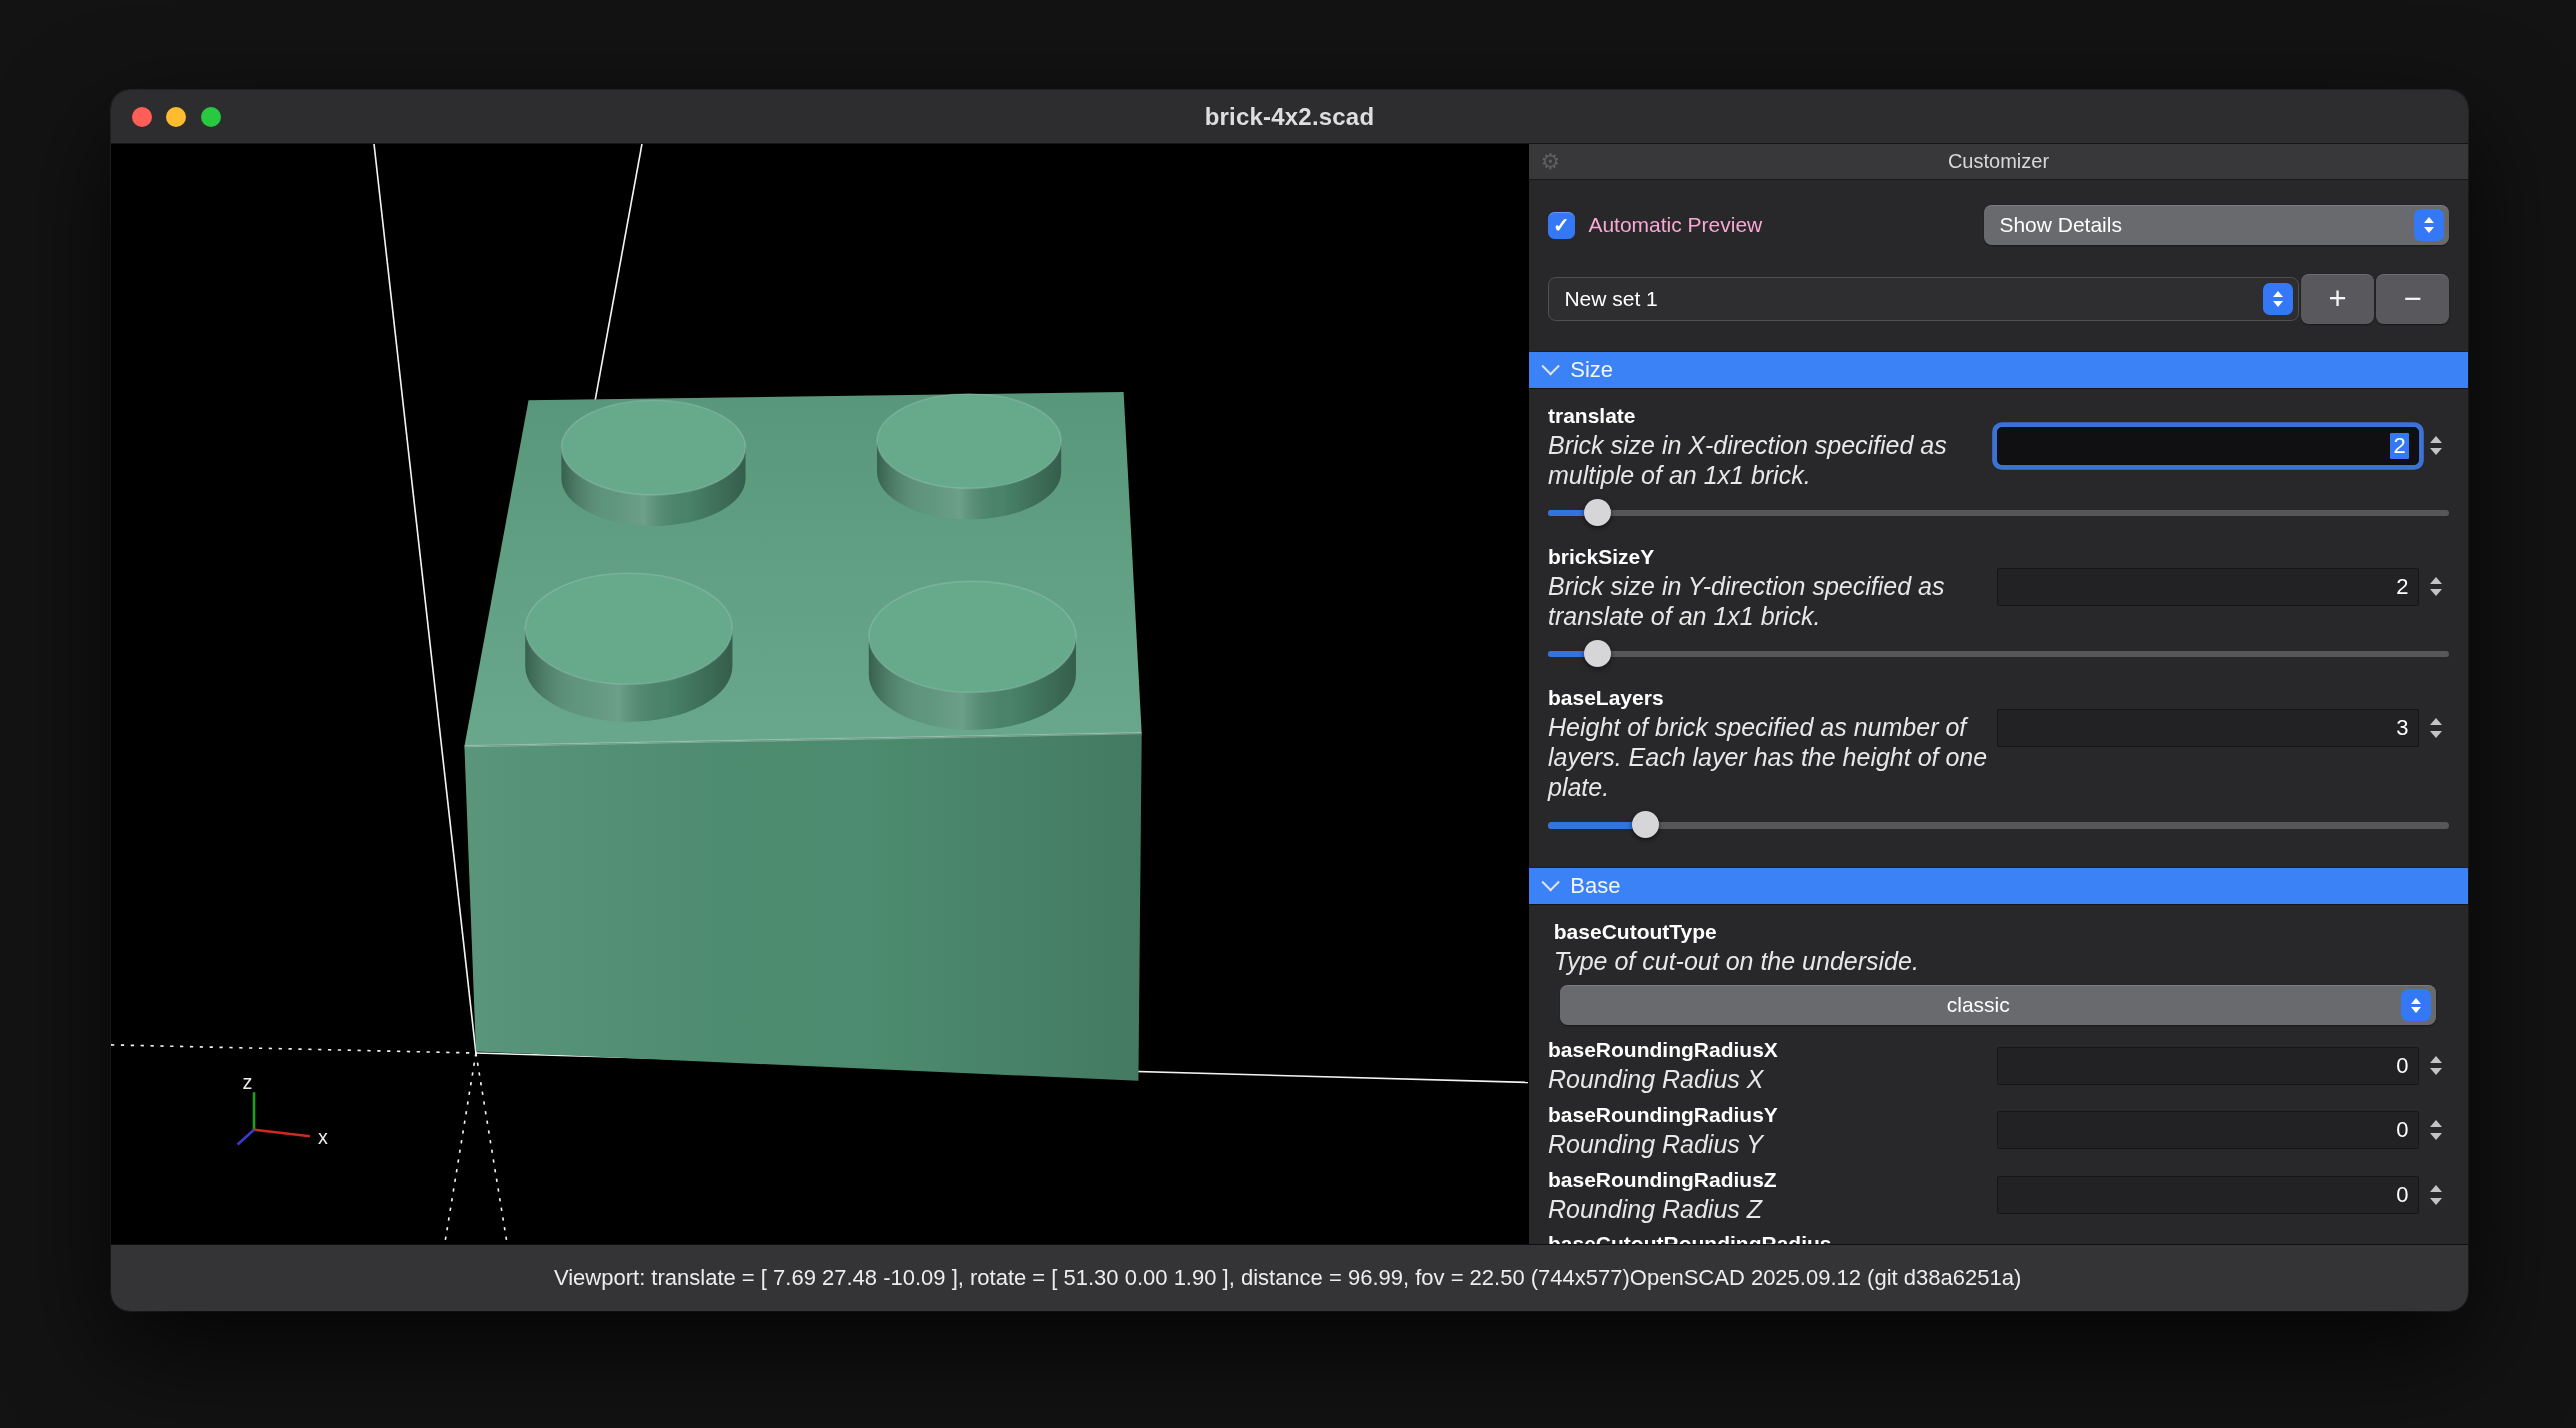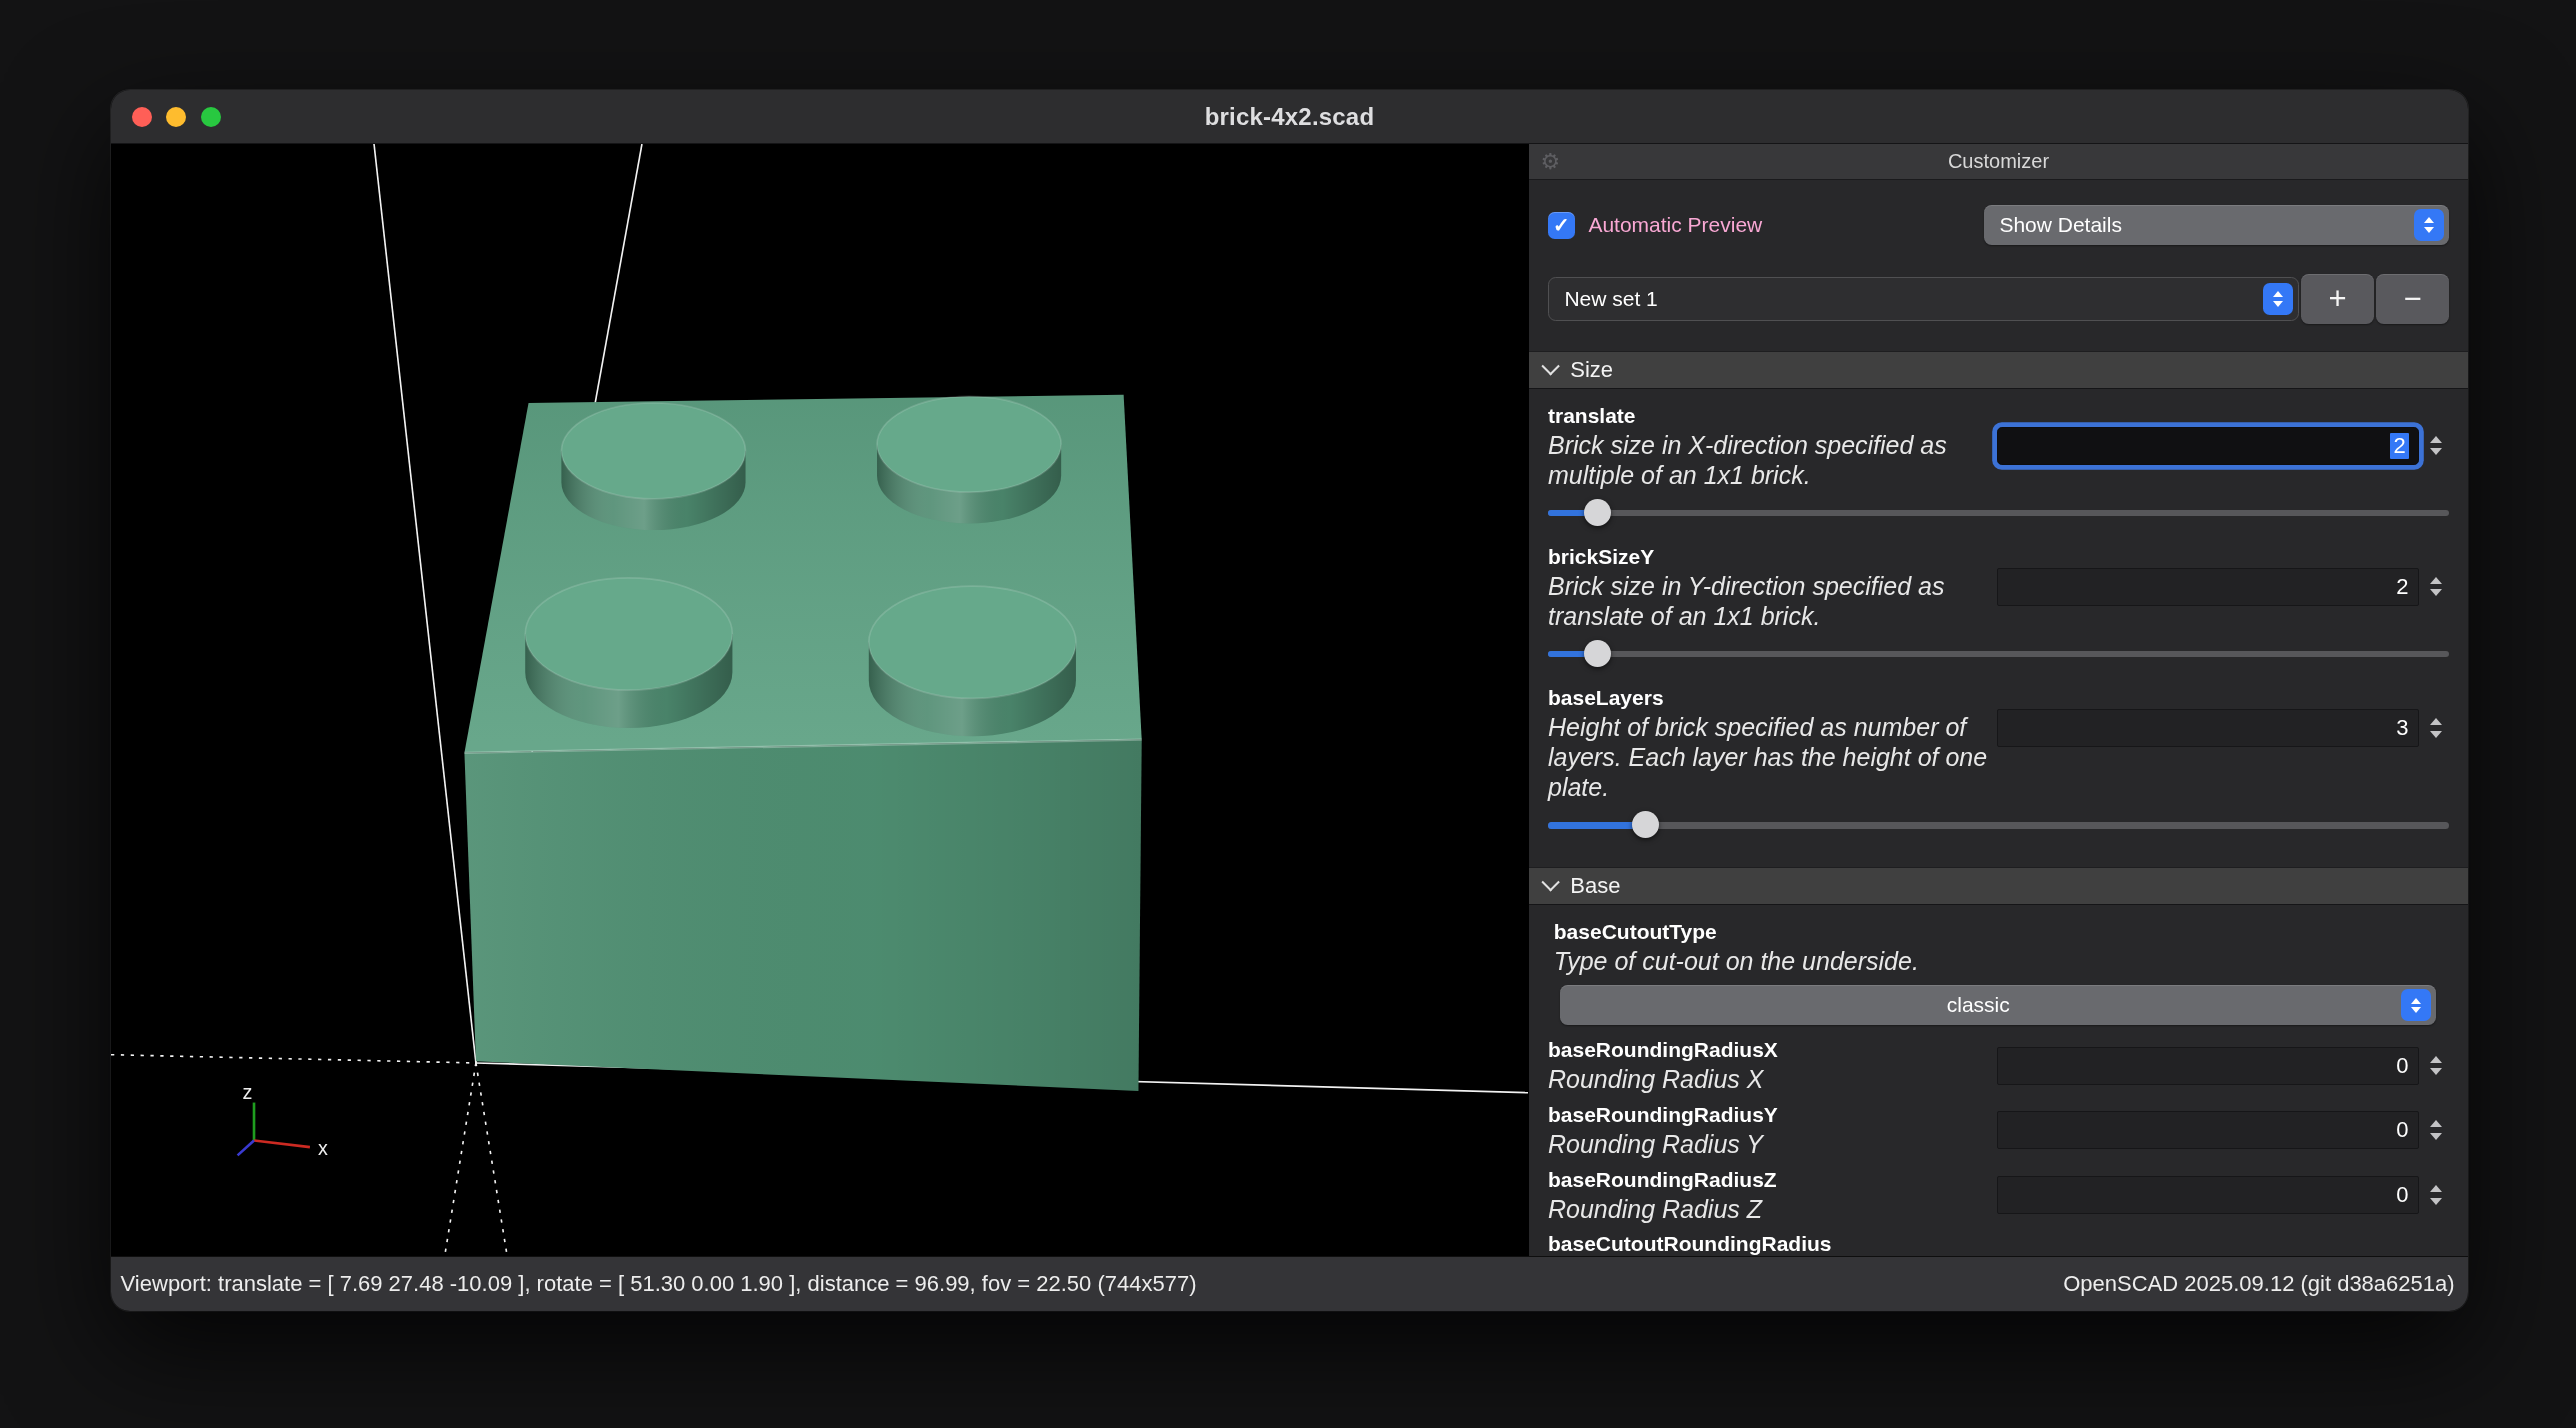--- a/index.html
+++ b/index.html
@@ -44,21 +44,21 @@
   .tri-up { width:0; height:0; border-left:5.8px solid transparent; border-right:5.8px solid transparent; border-bottom:6.7px solid #fff; }
   .tri-down { width:0; height:0; border-left:5.8px solid transparent; border-right:5.8px solid transparent; border-top:6.7px solid #fff; }
 
   .row2 { margin-top:29px; display:flex; align-items:center; gap:2px; }
   .combo { flex:1; height:44px; background:#2e2e30; border:1px solid #505052; border-radius:7.7px; position:relative;
     display:flex; align-items:center; padding:0 54px 0 15.4px; font-size:21px; color:#fff; }
   .btn { width:73px; height:50px; background:#59595d; border-radius:7.7px; color:#f5f5f5; font-size:31px;
     display:flex; align-items:center; justify-content:center; flex:none;
     box-shadow:inset 0 1px 0 rgba(255,255,255,.12), 0 1px 1.9px rgba(0,0,0,.4); }
 
-  .section { height:38px; margin:27px -19px 11.5px; background:#404040; border-top:1px solid #1e1e20; border-bottom:1px solid #151517;
+  .section { height:38px; margin:27px -19px 11.5px; background:#3b82f6; border-top:1px solid #1e1e20; border-bottom:1px solid #151517;
     display:flex; align-items:center; padding:0 15.4px; font-size:22px; color:#f4f4f4; }
   .chev { width:12.5px; height:12.5px; border-left:2.9px solid #e2e2e2; border-bottom:2.9px solid #e2e2e2;
     transform:rotate(-45deg); margin:-7.7px 13.4px 0 0; flex:none; }
 
   .param { position:relative; margin-bottom:13.4px; }
   .param-name { font-size:21px; font-weight:700; color:#ffffff; line-height:29px; }
   .param-desc { font-size:25px; color:#e8e8e8; line-height:30px; white-space:pre-line; max-width:480px;font-style:italic; }
 
   .numwrap { position:absolute; top:26px; right:0; display:flex; align-items:center; }
   .param.small { margin-bottom:5.8px; min-height:59px; }
@@ -74,22 +74,22 @@
 
   .slider { position:relative; height:31px; margin-top:7.7px; }
   .track { position:absolute; left:0; right:0; top:12.5px; height:6.7px; border-radius:3.8px; background:#57575a; }
   .fill { position:absolute; left:0; top:12.5px; height:6.7px; border-radius:3.8px; background:#3273dd; }
   .thumb { position:absolute; top:1.9px; width:27px; height:27px; border-radius:50%; background:#d6d6d8;
     box-shadow:0 1.9px 4.8px rgba(0,0,0,.55); }
 
   .dropdown.classic { margin:9.6px 13.4px 3.8px 11.5px;justify-content:center; }
 
   
-  .statusbar { height:55px; flex:none; background:#343437; border-top:1px solid #0e0e0e;
-    display:flex; align-items:center; justify-content:space-between; padding:0 13.4px 0 9.6px;
+  .statusbar { height:67px; flex:none; background:#343437; border-top:1px solid #0e0e0e;
+    display:flex; align-items:center; justify-content:center; padding:0 13.4px 0 9.6px;
     font-size:22px; color:#ededed; white-space:nowrap; }
 </style>
 </head>
 <body>
 
 <div class="window">
 
   <div class="titlebar">
     <div class="lights">
       <span class="light red"></span>

